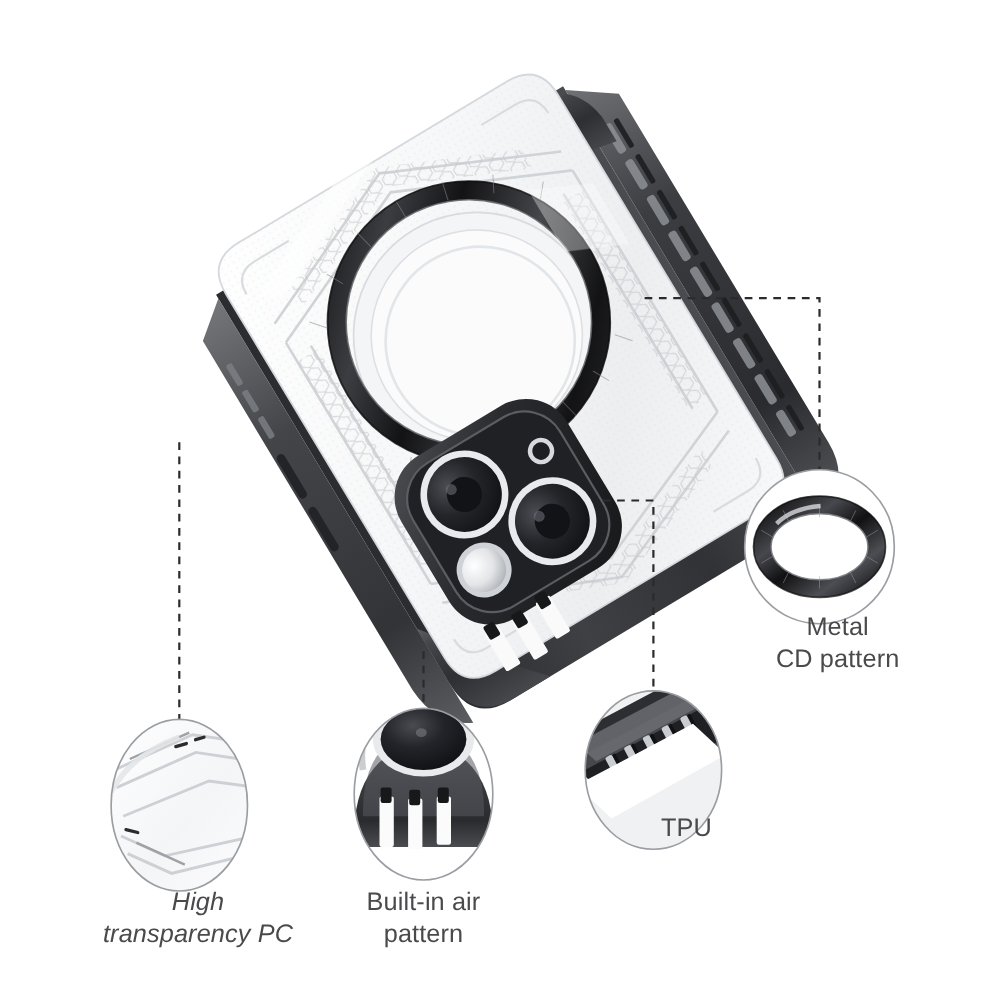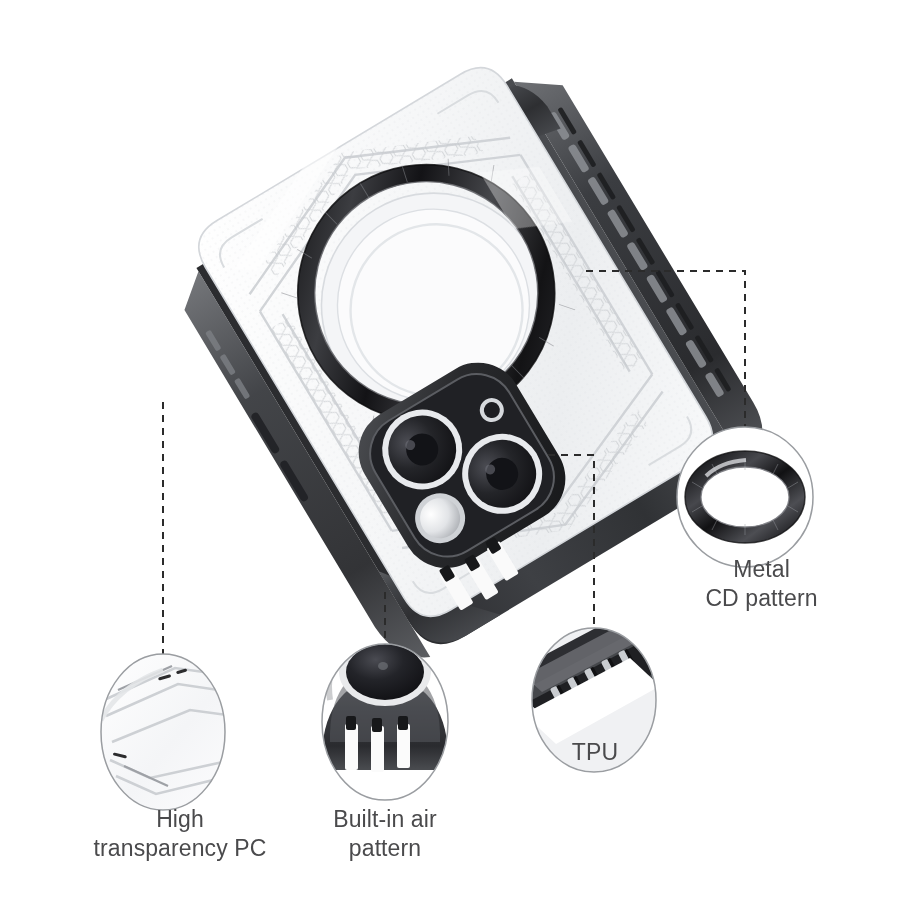--- a/index.html
+++ b/index.html
@@ -19,23 +19,23 @@
     color:#4a4a4c;
     font-size:23px;
     line-height:1.25;
     text-align:center;
     letter-spacing:.1px;
     white-space:pre-line;
     font-family:"Liberation Sans","DejaVu Sans",sans-serif;
     font-weight:400;
     user-select:none;
   }
-  #label-pc{left:35px;  top:805px; width:290px;}
+  #label-pc{left:35px;  top:805px; width:290px;font-style:italic;}
   #label-air{left:270px;top:805px; width:230px;}
-  #label-tpu{left:515px;top:738px; width:160px;}
+  #label-tpu{left:544px;top:738px; width:160px;}
   #label-cd{left:654px; top:555px; width:215px;}
 </style>
 </head>
 <body>
 
 <div id="stage">
 
   <svg class="layer" id="product-svg" viewBox="0 0 900 900">
     <defs>
 

